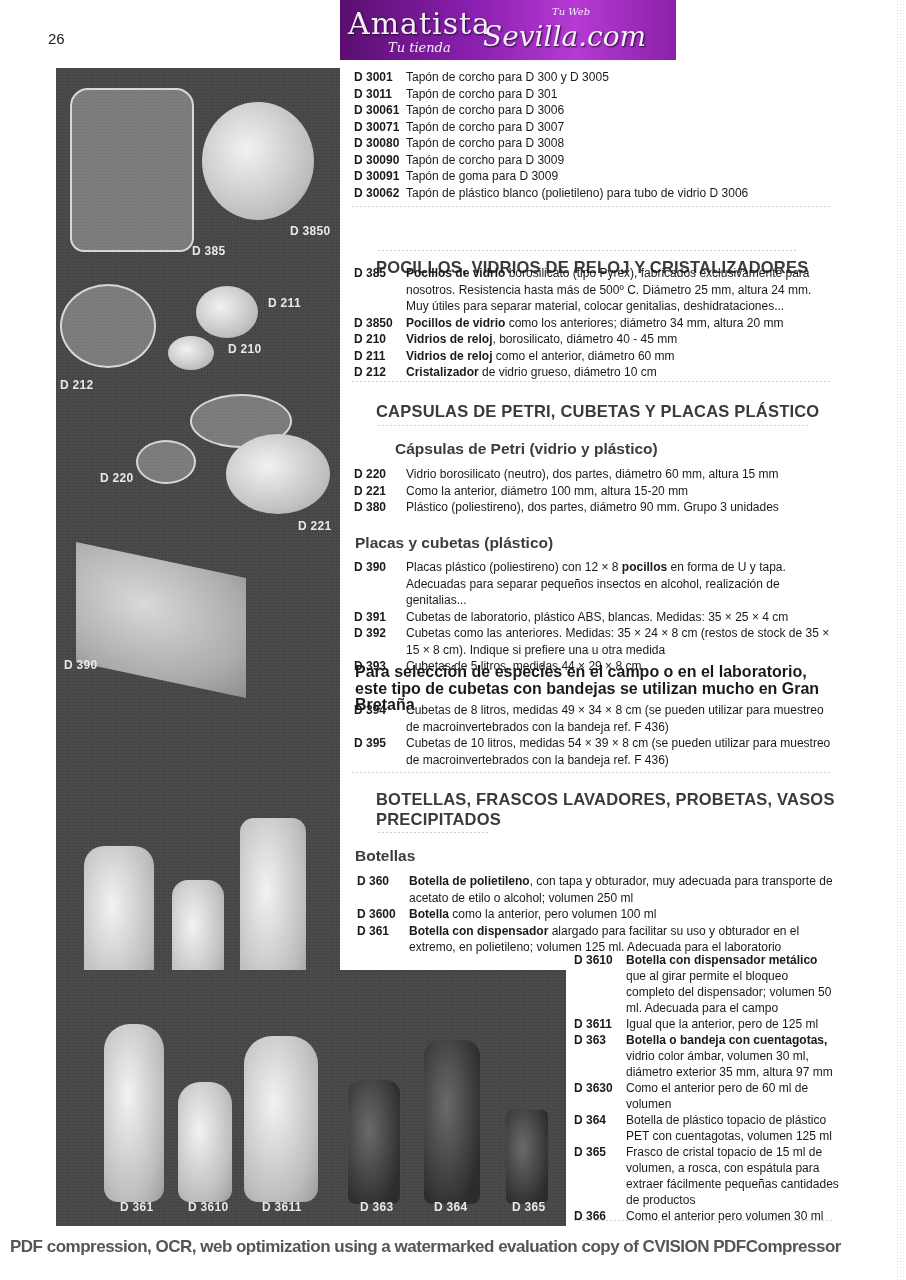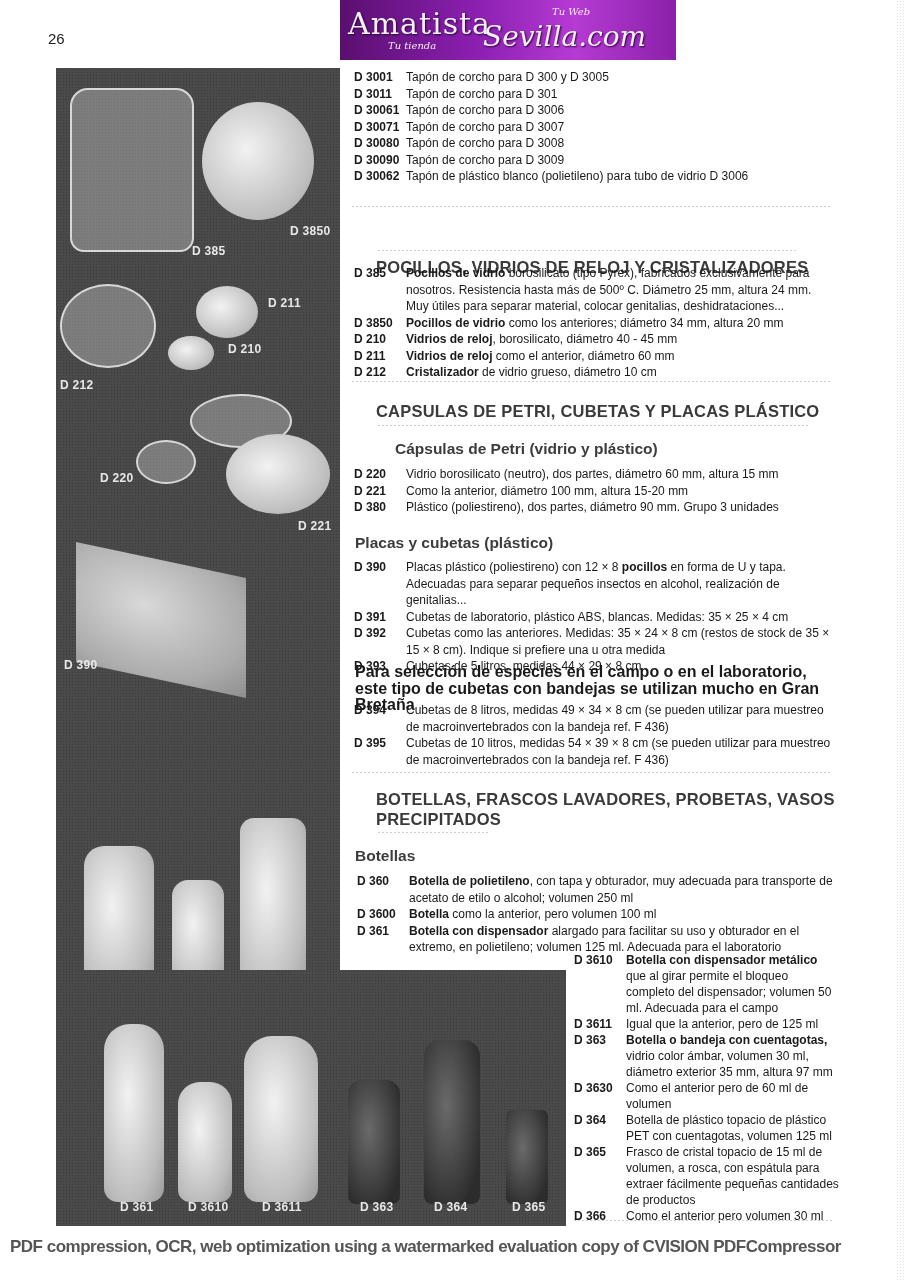--- a/index.html
+++ b/index.html
@@ -5,21 +5,21 @@
   html, body { margin:0; padding:0; }
   body { width:906px; height:1280px; background:#ffffff; position:relative; overflow:hidden;
          font-family:"Liberation Sans", sans-serif; color:#1a1a1a; }
   .page-number { position:absolute; left:48px; top:30px; font-size:15px; color:#222; }
   .logo { position:absolute; left:340px; top:0; width:296px; height:60px;
           background:linear-gradient(90deg,#5a0f70 0%,#8a1fb0 40%,#b63ad4 70%,#8a21a8 100%);
           color:#f3f0f6; overflow:hidden;padding-left:40px; }
   .logo .brand { position:absolute; left:8px; top:6px; font-family:"DejaVu Serif", serif; font-size:30px; letter-spacing:1px; text-shadow:1px 1px 2px #2a0535; }
   .logo .site { position:absolute; left:143px; top:20px; font-family:"DejaVu Serif", serif; font-style:italic; font-size:28px; text-shadow:1px 1px 2px #2a0535; }
   .logo .tag1 { position:absolute; left:188px; top:6px; font-family:"DejaVu Serif", serif; font-style:italic; font-size:10px;margin-left:24px; }
-  .logo .tag2 { position:absolute; left:48px; top:40px; font-family:"DejaVu Serif", serif; font-style:italic; font-size:10px; }
+  .logo .tag2 { position:absolute; left:48px; top:40px; font-family:"DejaVu Serif", serif; font-style:italic; font-size:13px; }
 
   
   .photo { position:absolute; background:#4a4a4a;
            background-image:radial-gradient(#3a3a3a 1px, transparent 1px); background-size:3px 3px; }
   .photo-top { left:56px; top:68px; width:284px; height:1158px; }
   .photo-bottom { left:56px; top:970px; width:510px; height:256px; }
   .plabel { position:absolute; color:#e8e8e8; font-size:12px; font-weight:bold; letter-spacing:0.3px; }
   .obj { position:absolute; background:radial-gradient(ellipse at 40% 40%, #f2f2f2, #bdbdbd 70%, #9a9a9a); }
   .obj.dark { background:radial-gradient(ellipse at 40% 40%, #6a6a6a, #2c2c2c 80%); }
   .circle { border-radius:50%; }
@@ -114,20 +114,24 @@
     </div>
   <div class="row">
       <span class="code">D 30080</span>
       <span class="desc">Tapón de corcho para D 3008</span>
     </div>
   <div class="row">
       <span class="code">D 30090</span>
       <span class="desc">Tapón de corcho para D 3009</span>
     </div>
   <div class="row">
+      <span class="code">D 30091</span>
+      <span class="desc">Tapón de goma para D 3009</span>
+    </div>
+  <div class="row">
       <span class="code">D 30062</span>
       <span class="desc">Tapón de plástico blanco (polietileno) para tubo de vidrio D 3006</span>
     </div>
 </div>
 <div class="section-rule" style="left:352px;top:206px;width:480px;"></div>
 
 <div class="section-title" style="top:226px;margin-top:32px;">POCILLOS, VIDRIOS DE RELOJ Y CRISTALIZADORES</div>
 <div class="section-rule" style="left:378px;top:250px;width:420px;"></div>
 <div class="col" style="top:265px;">
   <div class="row">

